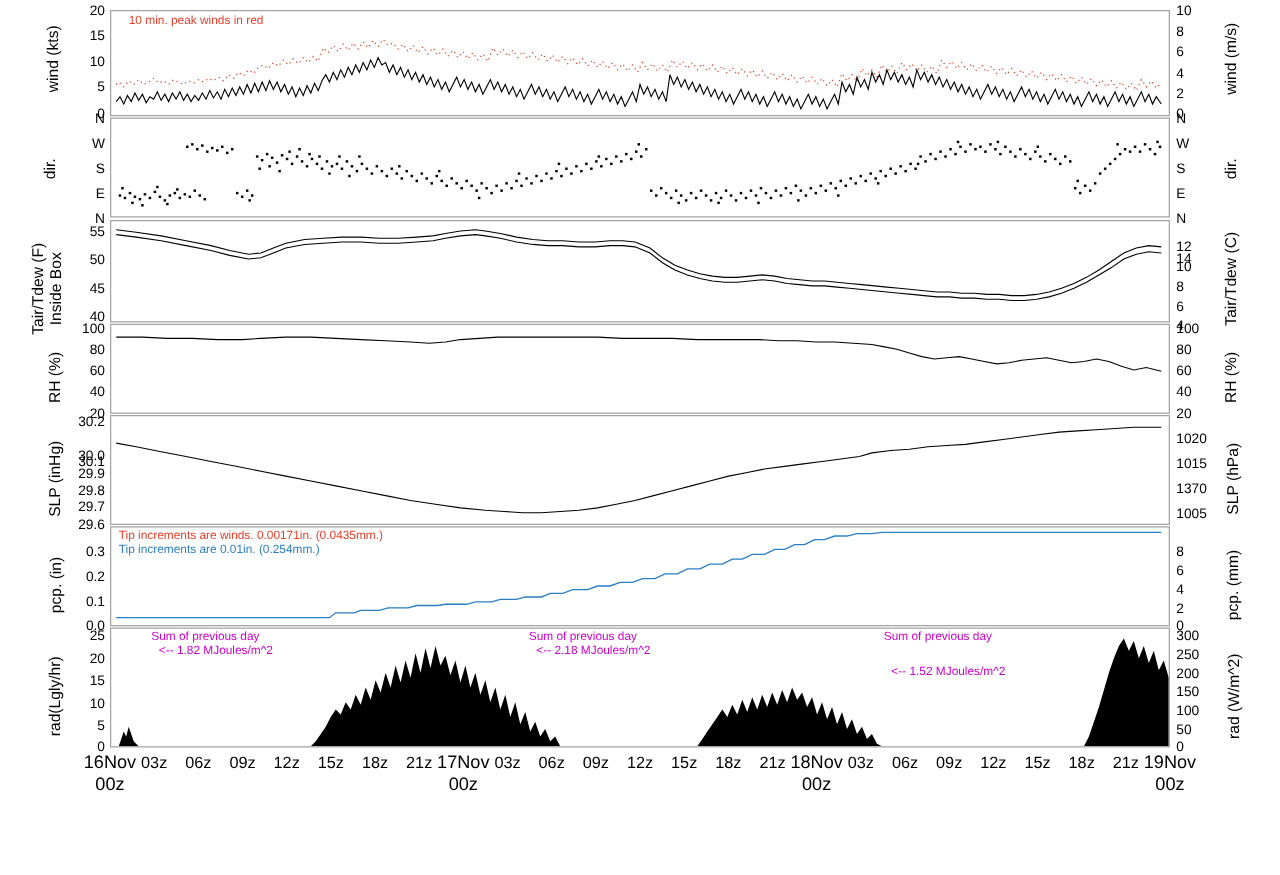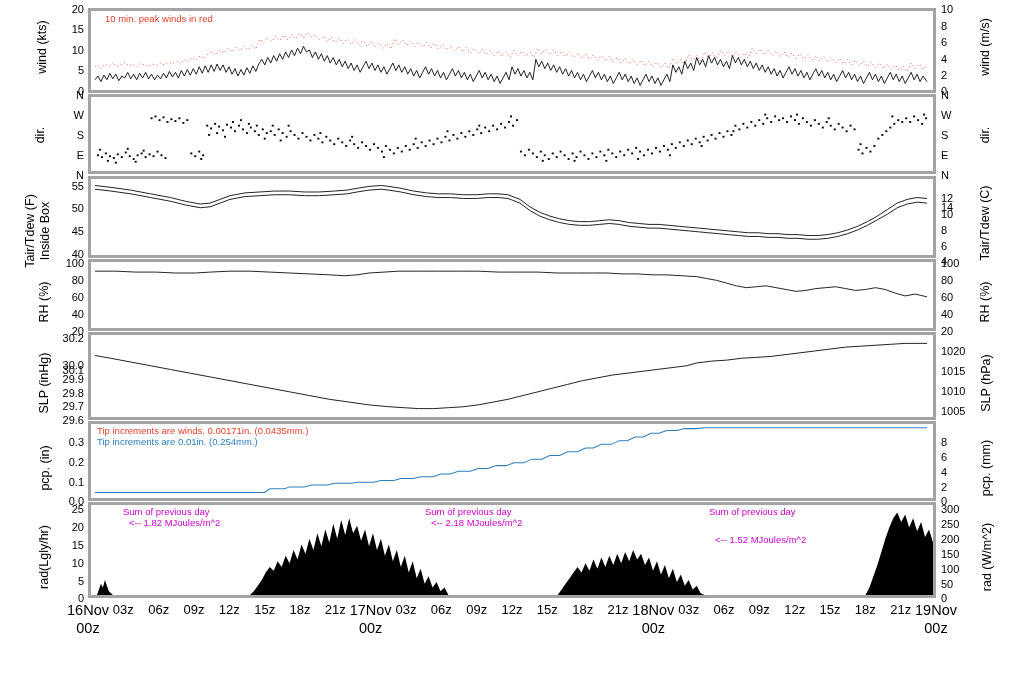--- a/index.html
+++ b/index.html
@@ -5,21 +5,21 @@
   html,body{margin:0;padding:0;}
   body{
     width:1024px;height:700px;
     background:#ffffff;
     font-family:"Liberation Sans", sans-serif;
     color:#000;
     overflow:hidden;
     position:relative;
   }
   #stack{position:absolute;left:0;top:0;width:1024px;height:700px;}
-  .panel{position:absolute;left:88px;width:848px;border:3px solid #a3a3a3;box-sizing:border-box;background:#fff;}
+  .panel{position:absolute;left:88px;width:848px;border:1px solid #a3a3a3;box-sizing:border-box;background:#fff;}
   .plotsvg{position:absolute;left:0;top:0;width:100%;height:100%;}
   .ylabel-left{
     position:absolute;
     text-align:center;
     font-size:12.5px;
     transform:rotate(-90deg);
     transform-origin:50% 50%;
     white-space:nowrap;
   }
   .ylabel-right{
@@ -412,21 +412,21 @@
   <div class="ylabel-right" style="left:928px;top:376px;width:116px;"><span>SLP (hPa)</span></div>
   <div class="ticklab l" style="left:34px;top:333px;width:50px;">30.2</div>
   <div class="ticklab l" style="left:34px;top:365px;width:50px;">30.1</div>
   <div class="ticklab l" style="left:34px;top:360px;width:50px;">30.0</div>
   <div class="ticklab l" style="left:34px;top:374px;width:50px;">29.9</div>
   <div class="ticklab l" style="left:34px;top:388px;width:50px;">29.8</div>
   <div class="ticklab l" style="left:34px;top:401px;width:50px;">29.7</div>
   <div class="ticklab l" style="left:34px;top:415px;width:50px;">29.6</div>
   <div class="ticklab r" style="left:941px;top:346px;width:50px;">1020</div>
   <div class="ticklab r" style="left:941px;top:366px;width:50px;">1015</div>
-  <div class="ticklab r" style="left:941px;top:386px;width:50px;">1010</div>
+  <div class="ticklab r" style="left:941px;top:386px;width:50px;">1370</div>
   <div class="ticklab r" style="left:941px;top:406px;width:50px;">1005</div>
 
   <div class="panel" style="top:421px;height:80px;">
     <svg class="plotsvg" viewBox="0 0 848 80" preserveAspectRatio="none">
       <path d="M4,74 L160,74 L175,74 L180,70 L195,70 L200,68 L215,68 L222,66 L238,66 L245,64 L262,64 L268,63 L285,63 L292,61 L305,61 L312,59 L325,59 L332,57 L345,57 L352,54 L362,54 L370,51 L382,51 L390,48 L400,48 L408,45 L418,45 L426,42 L436,42 L444,38 L454,38 L462,34 L472,34 L480,30 L490,30 L498,26 L506,26 L514,22 L524,22 L532,18 L540,18 L548,14 L556,14 L564,10 L572,10 L580,7 L590,7 L598,5 L610,5 L618,4 L630,4 L640,4 L842,4" stroke="#2a7fc1" stroke-width="1.1" fill="none"></path>
     </svg>
     <div class="annot red" style="left:6px;top:1px;">Tip increments are winds. 0.00171in. (0.0435mm.)</div>
     <div class="annot blue" style="left:6px;top:12px;">Tip increments are 0.01in. (0.254mm.)</div>
   </div>
   <div class="ylabel-left" style="left:-5px;top:461px;width:100px;"><span>pcp. (in)</span></div>

